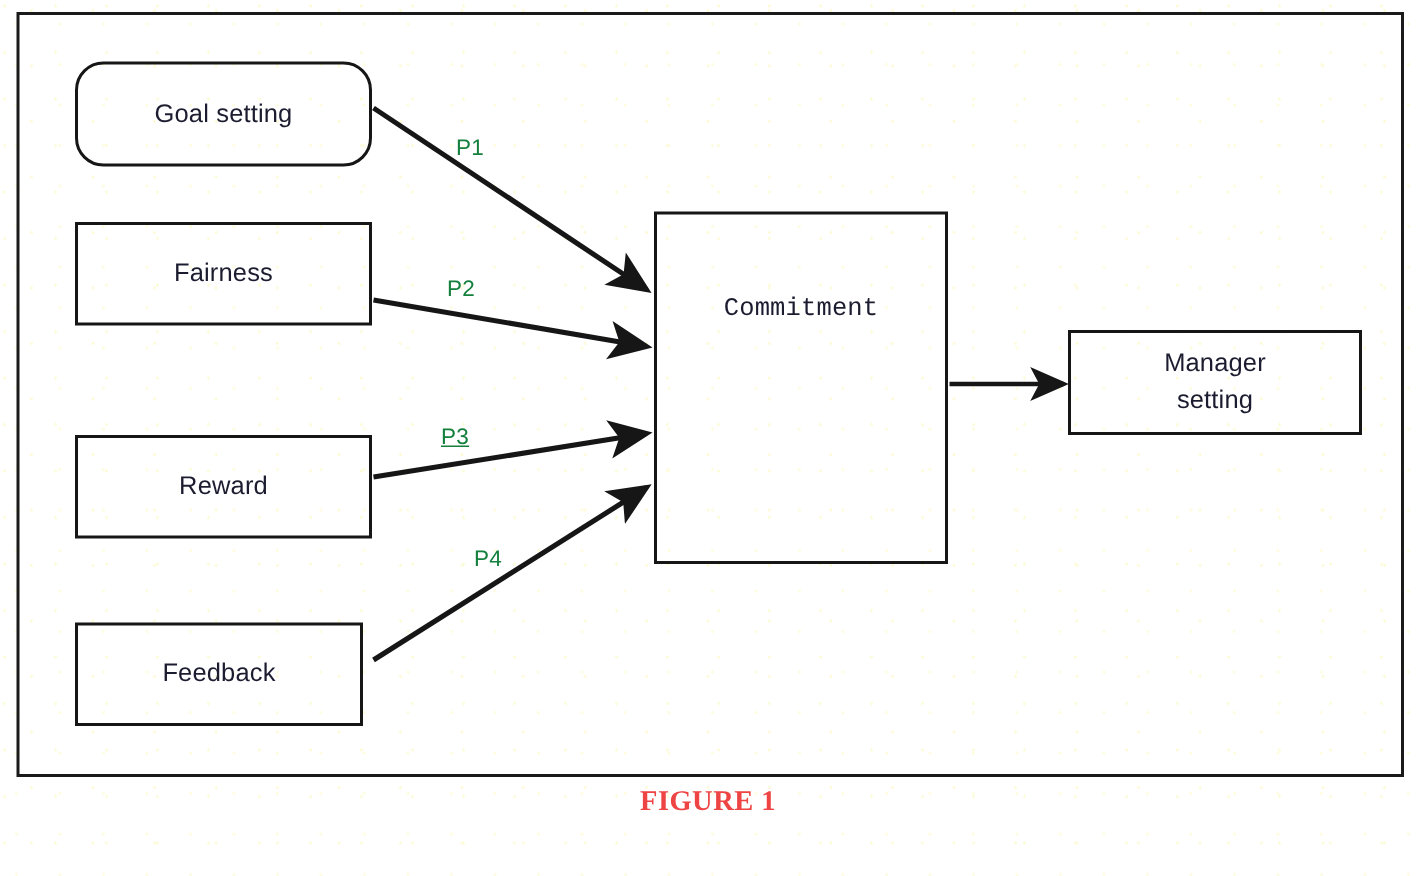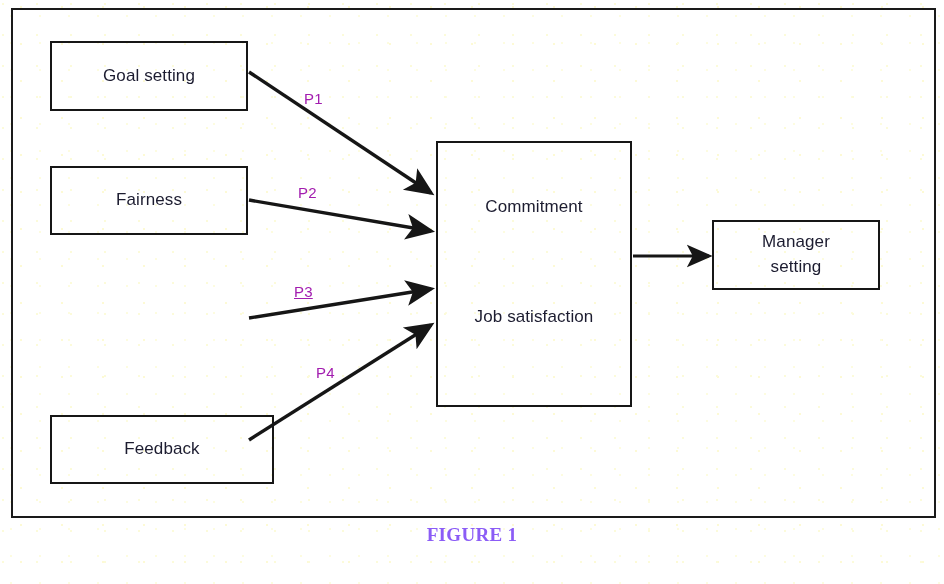--- a/index.html
+++ b/index.html
@@ -50,75 +50,76 @@
     background: transparent;
     display: flex;
     align-items: center;
     justify-content: center;
     text-align: center;
     color: #1c1c30;
     font-size: 17px;
     line-height: 1.35;
     letter-spacing: 0.1px;
   }
-  #box-goal-setting { left: 50px;  top: 41px;  width: 198px; height: 70px; }
-  #box-fairness     { left: 50px;  top: 166px; width: 198px; height: 69px; }
+  #box-goal-setting { left: 50px;  top: 41px;  width: 198px; height: 70px; border-radius: 19px; }
+  #box-fairness     { left: 50px;  top: 148px; width: 198px; height: 69px; }
   #box-reward       { left: 50px;  top: 290px; width: 198px; height: 69px; }
-  #box-feedback     { left: 50px;  top: 415px; width: 224px; height: 69px; }
+  #box-feedback     { left: 50px;  top: 415px; width: 192px; height: 69px; }
 
   #box-outcomes {
-    left: 436px; top: 141px; width: 196px; height: 266px;
+    left: 436px; top: 141px; width: 196px; height: 235px;
     display: block;
     padding: 0;
+    font-family: Liberation Mono, monospace;
   }
   #box-outcomes .line {
     position: absolute;
     left: 0;
     width: 100%;
     text-align: center;
     font-size: 17px;
     color: #1c1c30;
   }
   #box-outcomes .line.l1 { top: 53px; }
   #box-outcomes .line.l2 { top: 107px; }
   #box-outcomes .line.l3 { top: 163px; }
 
   #box-manager-behavior {
-    left: 712px; top: 220px; width: 168px; height: 70px;
+    left: 712px; top: 220px; width: 196px; height: 70px;
     flex-direction: column;
     gap: 2px;
   }
   #box-manager-behavior .line { font-size: 17px; }
 
   #arrows {
     position: absolute;
     left: 0; top: 0;
     width: 944px; height: 584px;
     pointer-events: none;
   }
   .edge-label {
     position: absolute;
     font-size: 15px;
-    color: #a21caf;
+    color: #15803d;
     letter-spacing: 0.2px;
   }
   #label-p1 { left: 304px; top: 90px; }
   #label-p2 { left: 298px; top: 184px; }
   #label-p3 { left: 294px; top: 283px; text-decoration: underline; }
   #label-p4 { left: 316px; top: 364px; }
 
   #caption {
     position: absolute;
     left: 0;
     top: 522px;
     width: 944px;
     text-align: center;
     font-family: "Liberation Serif", serif;
     font-weight: bold;
-    color: #8b5cf6;
+    color: #ef4444;
   }
   #caption .cap-line { font-size: 19px; line-height: 1.34; letter-spacing: 0.3px; }
 </style>
 </head>
 <body>
 
 <div id="page">
 
   <div id="speckle"></div>
 
@@ -138,28 +139,30 @@
   </svg>
 
   <div class="node" id="box-goal-setting">
     <span>Goal setting</span>
   </div>
 
   <div class="node" id="box-fairness">
     <span>Fairness</span>
   </div>
 
+  <div class="node" id="box-reward">
+    <span>Reward</span>
+  </div>
 
   <div class="node" id="box-feedback">
     <span>Feedback</span>
   </div>
 
   <div class="node" id="box-outcomes">
     <span class="line l1">Commitment</span>
-    <span class="line l3">Job satisfaction</span>
   </div>
 
   <div class="node" id="box-manager-behavior">
     <span class="line">Manager</span>
     <span class="line">setting</span>
   </div>
 
   <div class="edge-label" id="label-p1">P1</div>
   <div class="edge-label" id="label-p2">P2</div>
   <div class="edge-label" id="label-p3">P3</div>

